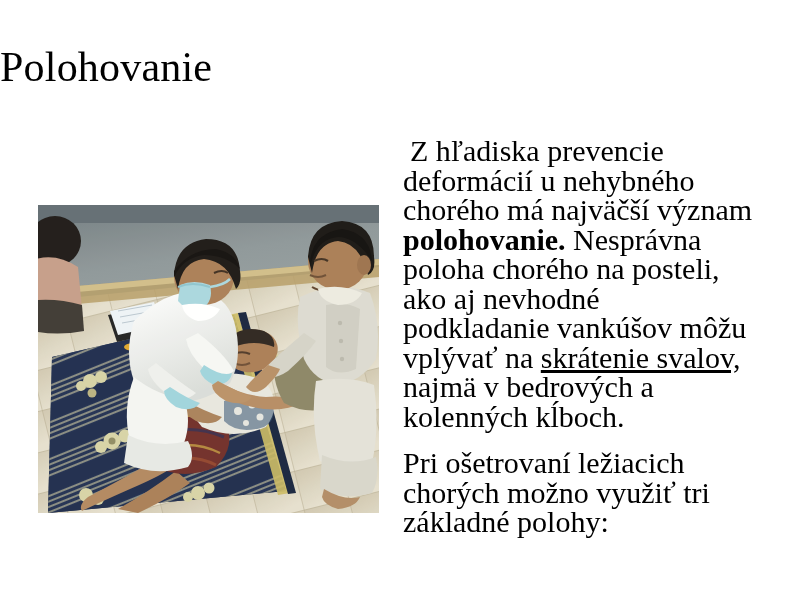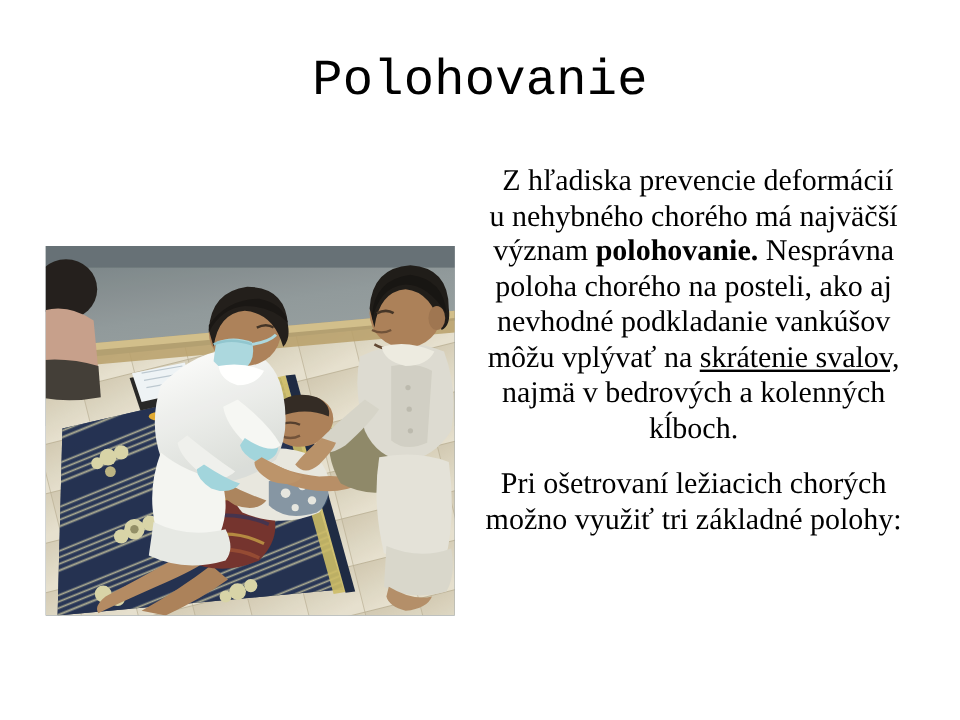--- a/index.html
+++ b/index.html
@@ -20,40 +20,40 @@
     background: #ffffff;
     box-sizing: border-box;
   }
 
   
   #slide-title {
     position: absolute;
     left: 0;
     top: 44px;
     width: 800px;
-    text-align: center;
-    font-family: Liberation Mono, monospace;
+    text-align: left;
+    font-family: Liberation Serif, serif;
     font-size: 42px;
     line-height: 46px;
     color: #000000;
     letter-spacing: 0.2px;
   }
 
   
   #body-column {
     position: absolute;
     left: 403px;
     top: 136px;
     width: 350px;
     color: #000000;
   }
   .para {
-    font-size: 25px;
+    font-size: 30px;
     line-height: 29.5px;
-    text-align: center;
+    text-align: left;
     margin: 0;
   }
   #para-1 {
     text-indent: 7px;
     margin-bottom: 17px;
   }
   #para-2 {
     margin-bottom: 30px;
   }
   .bold-term { font-weight: bold; }

